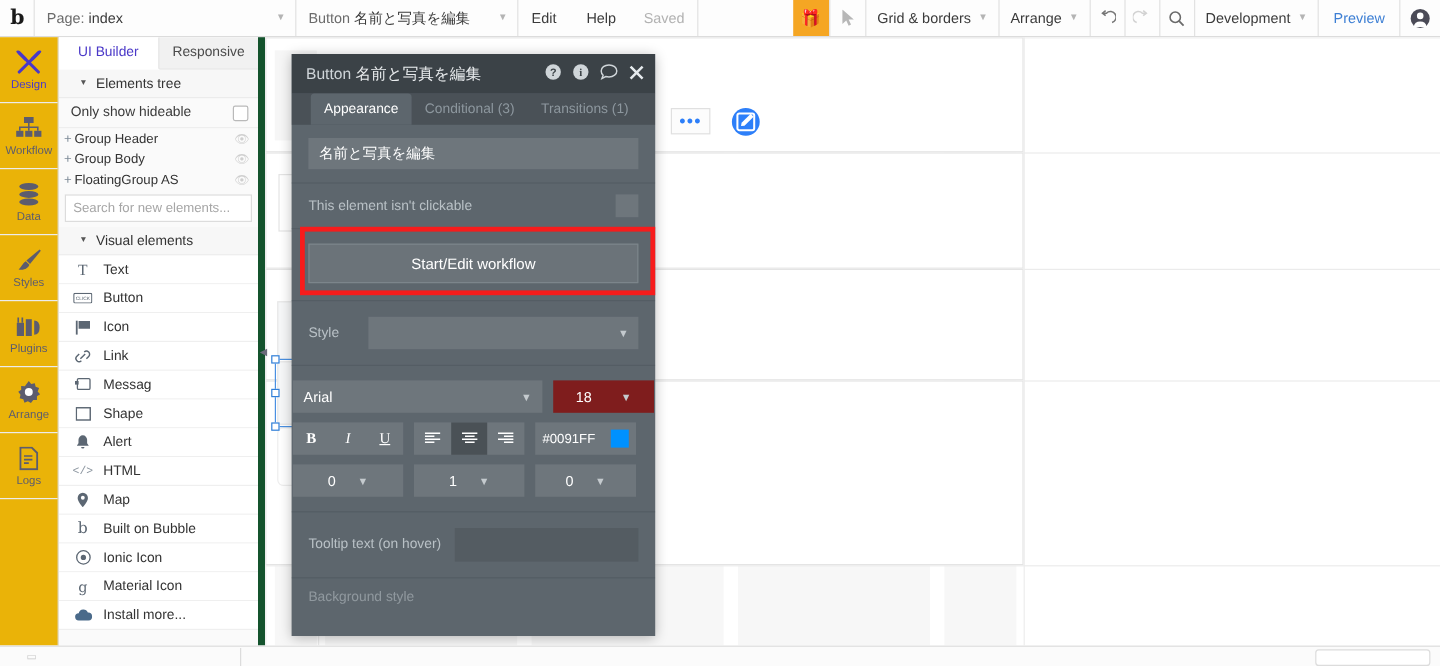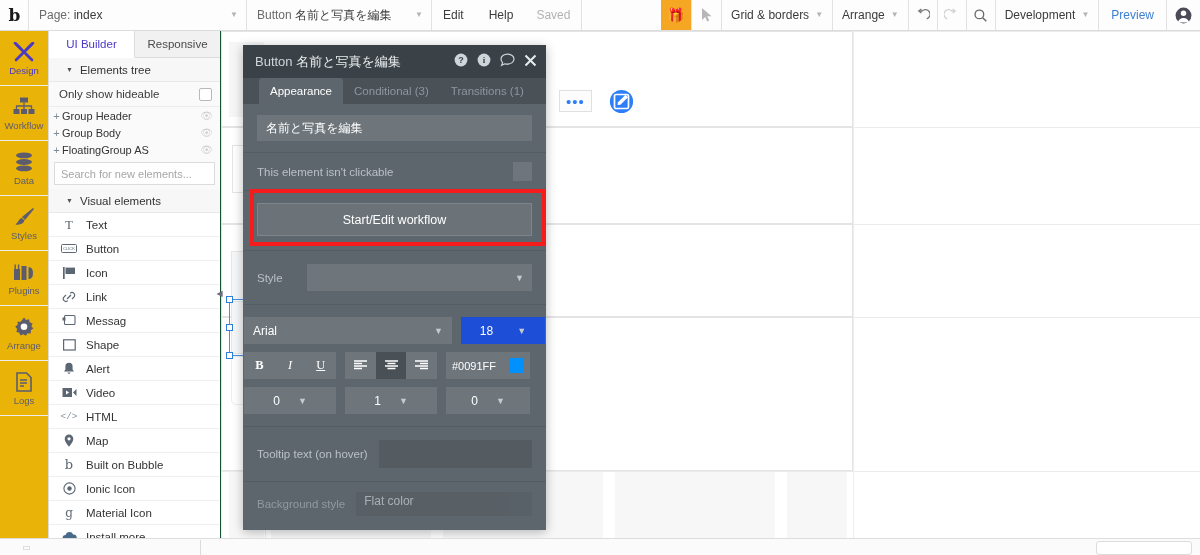--- a/index.html
+++ b/index.html
@@ -80,21 +80,21 @@
     justify-content: center; gap: 3px; border-bottom: 1px solid #ececec;
     color: #5c5c6e; font-size: 9.5px;
   }
   .rail-item.active { color: #4a38c8; }
   .rail-item .ri-lbl { line-height: 1; }
   .rail-ico { height: 22px; display: flex; align-items: center; }
 
   
   .panel {
     position: absolute; top: 31px; left: 49px; width: 172px; height: 507px;
-    background: #fafafa; border-right: 1px solid #14532d; overflow: hidden;
+    background: #fafafa; border-right: 6px solid #14532d; overflow: hidden;
   }
   .panel-tabs { display: flex; height: 27px; border-bottom: 1px solid #dcdcdc; }
   .ptab {
     flex: 1; display: flex; align-items: center; justify-content: center;
     font-size: 11.5px; color: #4a4a4a; background: #f1f1f1;
     border-right: 1px solid #dcdcdc;
   }
   .ptab.active { background: #ffffff; color: #4a38c8; border-bottom: 1px solid #fff;
                  margin-bottom: -1px; }
   .ptab:last-child { border-right: none; }
@@ -177,21 +177,21 @@
     border: 4px solid #f71c1c; z-index: 25; pointer-events: none;
   }
   .sel-field {
     flex: 1; height: 27px; background: #6e767c; display: flex; align-items: center;
     padding: 0 8px; font-size: 12px; color: #ffffff; position: relative;
   }
   .sel-caret { margin-left: auto; color: #c4cace; font-size: 9px; }
   .font-row { display: flex; gap: 9px; margin-bottom: 8px; }
   .font-name { flex: 1; height: 27px; background: #6e767c; display: flex;
                align-items: center; padding: 0 9px; font-size: 12px; color: #fff; }
-  .font-size { width: 84px; height: 27px; background: #1d4ed8; display: flex;
+  .font-size { width: 84px; height: 27px; background: #7f1d1d; display: flex;
                align-items: center; justify-content: center; gap: 24px;
                font-size: 12px; color: #fff; }
   .biu { width: 92px; height: 27px; background: #6e767c; display: flex; }
   .biu div { flex: 1; display: flex; align-items: center; justify-content: center;
              font-size: 12.5px; color: #fff; font-family: "Liberation Serif", serif; }
   .align { width: 92px; height: 27px; background: #6e767c; display: flex; }
   .align div { flex: 1; display: flex; align-items: center; justify-content: center;
                font-size: 11px; color: #fff; }
   .align div.on { background: #4a5156; }
   .colorbox { width: 84px; height: 27px; background: #6e767c; display: flex;
@@ -520,30 +520,20 @@
       <div class="el-row">
         <span class="el-ico">
           <svg width="12" height="13" viewBox="0 0 12 13" aria-hidden="true">
             <path d="M6 0.8 a3.6 3.6 0 0 1 3.6 3.6 v3 l1.4 2.1 H1 l1.4 -2.1 v-3 A3.6 3.6 0 0 1 6 0.8 Z" fill="#5c6773"></path>
             <path d="M4.6 10.4 a1.4 1.4 0 0 0 2.8 0 Z" fill="#5c6773"></path>
           </svg>
         </span>
         <span>Alert</span>
       </div>
       <div class="el-row">
-        <span class="el-ico">
-          <svg width="15" height="11" viewBox="0 0 15 11" aria-hidden="true">
-            <rect x="0.5" y="1" width="9.5" height="9" fill="#5c6773"></rect>
-            <path d="M11 5.5 L14.5 2 V9 Z" fill="#5c6773"></path>
-            <path d="M4 3.4 L7.2 5.5 L4 7.6 Z" fill="#ffffff"></path>
-          </svg>
-        </span>
-        <span>Video</span>
-      </div>
-      <div class="el-row">
         <span class="el-ico" style="font-size:9.5px;color:#8a949e;font-family:'Liberation Mono',monospace;">&lt;/&gt;</span>
         <span>HTML</span>
       </div>
       <div class="el-row">
         <span class="el-ico">
           <svg width="10" height="13" viewBox="0 0 10 13" aria-hidden="true">
             <path d="M5 0.6 a4.3 4.3 0 0 1 4.3 4.3 C9.3 8 5 12.6 5 12.6 S0.7 8 0.7 4.9 A4.3 4.3 0 0 1 5 0.6 Z" fill="#5c6773"></path>
             <circle cx="5" cy="4.8" r="1.6" fill="#fff"></circle>
           </svg>
         </span>
@@ -788,23 +778,20 @@
           <span class="dim-label">Tooltip text (on hover)</span>
           <span class="tip-field">
             <span></span>
           </span>
         </div>
       </div>
 
       <div class="dlg-sec" style="padding:10px 14px;border-bottom:none;">
         <div class="cut-row">
           <span class="dim-label">Background style</span>
-          <span class="cut-field">
-            <span>Flat color</span>
-          </span>
         </div>
       </div>
     </div>
   </div>
 
   <div class="redbox" style="border-color: rgb(247, 28, 28);"></div>
 
   <div class="botbar">
     <div class="bb-ico">▭</div>
     <div class="bb-div" style="left:200px;"></div>

